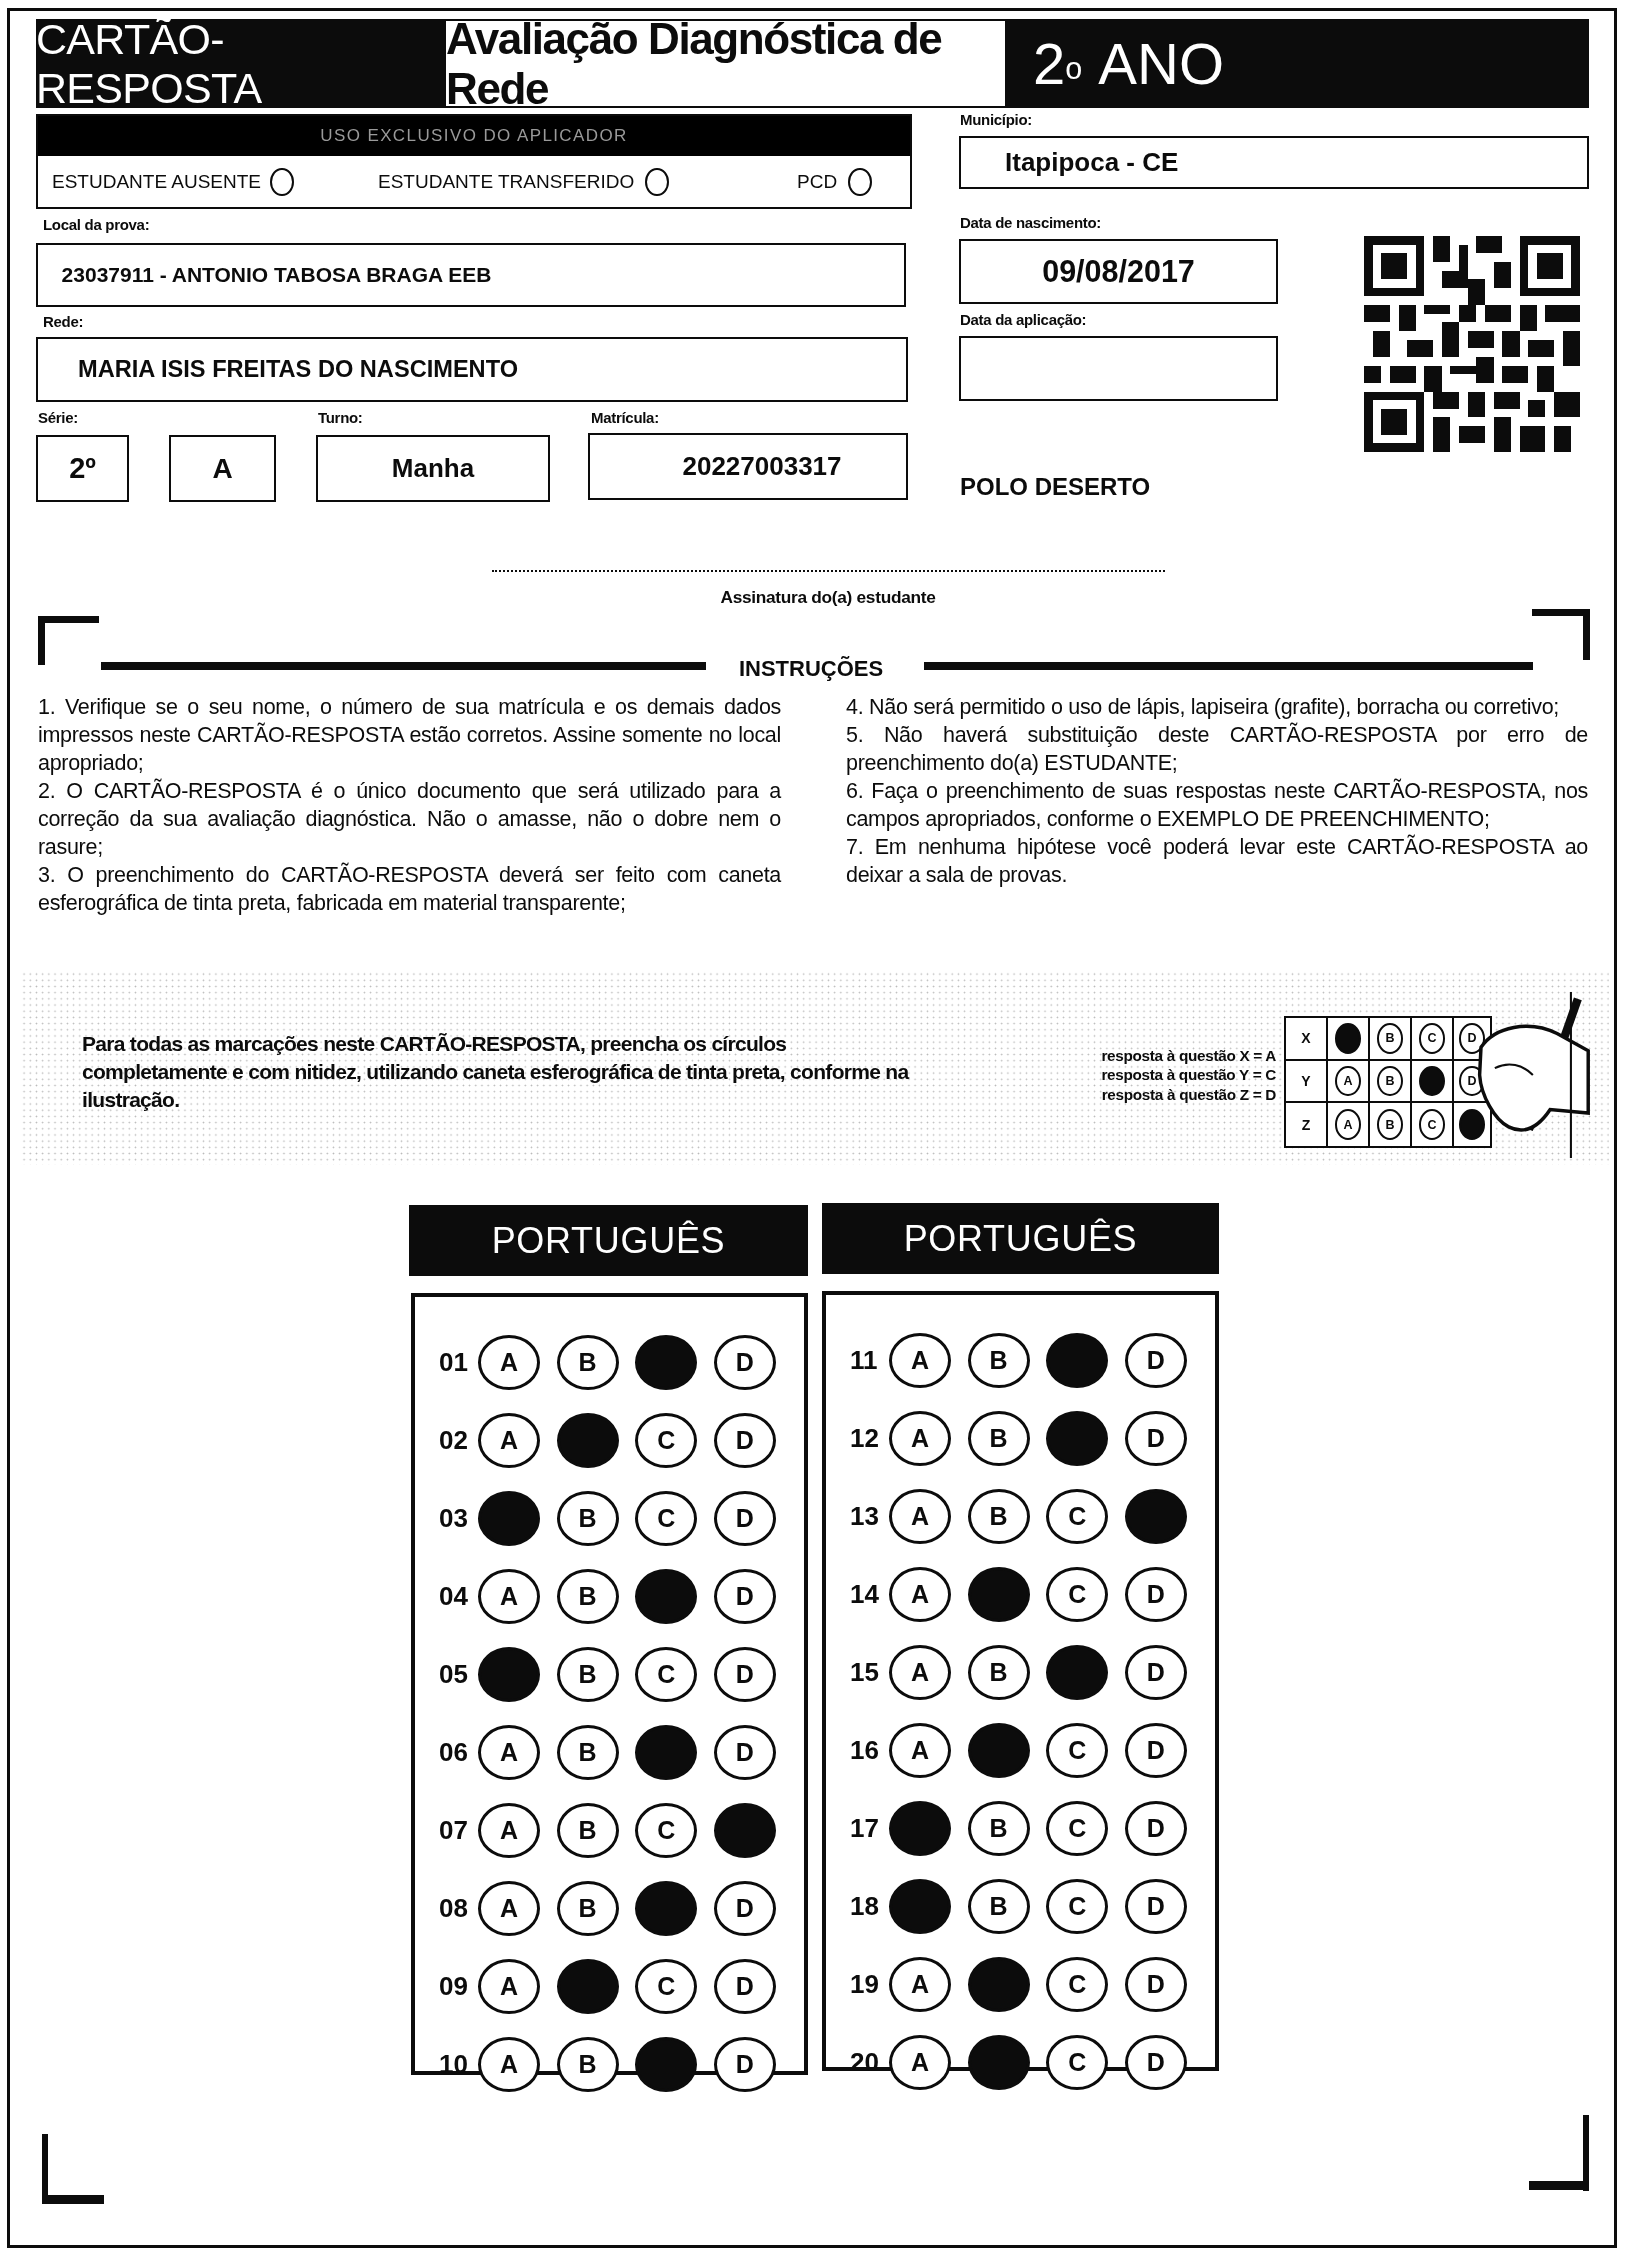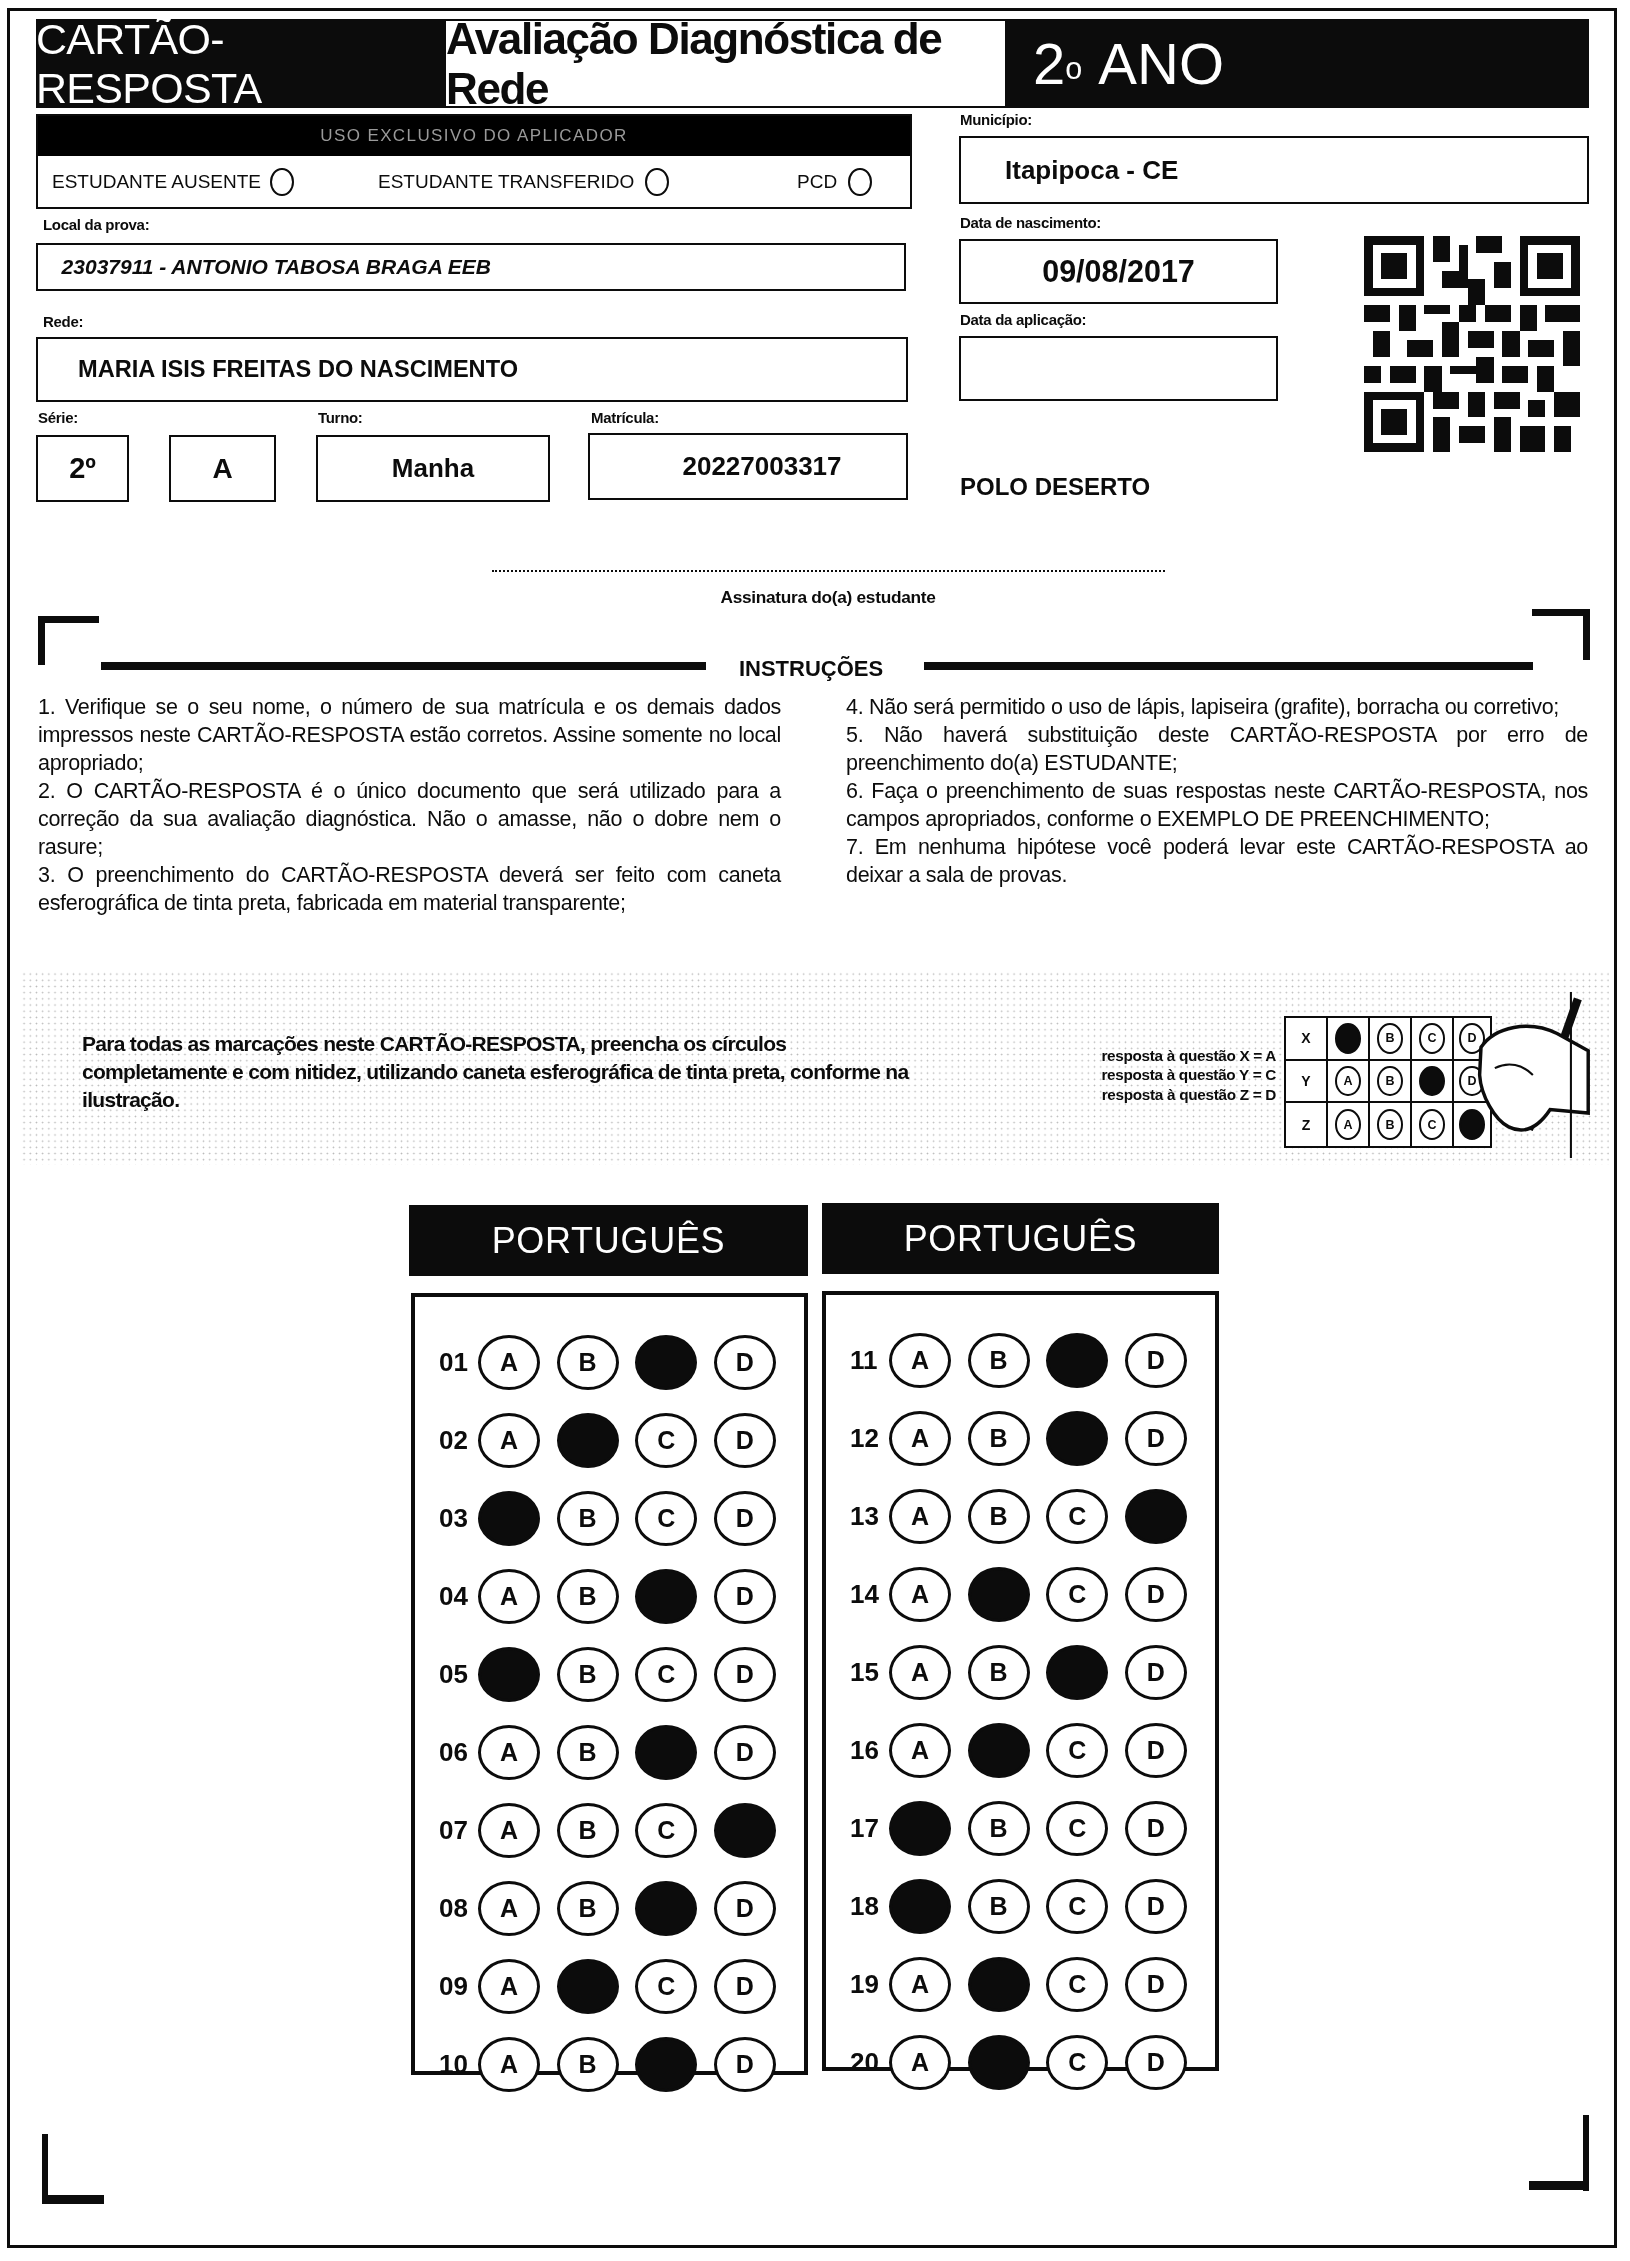--- a/index.html
+++ b/index.html
@@ -85,24 +85,24 @@
       <span class="bubble-sm"></span>
     </div>
     <div class="apl-item" style="left:759px;">
       <span>PCD</span>
       <span class="bubble-sm"></span>
     </div>
   </div>
 </div>
 
 <div class="abs lbl" style="left:960px; top:111px;">Município:</div>
-<div class="abs field" style="left:959px; top:136px; width:630px; height:68px; padding-left:44px; font-size:26px;">Itapipoca - CE</div>
+<div class="abs field" style="left:959px; top:136px; width:630px; height:53px; padding-left:44px; font-size:26px;">Itapipoca - CE</div>
 
 <div class="abs lbl" style="left:43px; top:216px;">Local da prova:</div>
-<div class="abs field" style="left:36px; top:243px; width:870px; height:48px; padding-left:23.6px; font-size:21px;font-style:italic;">23037911 - ANTONIO TABOSA BRAGA EEB</div>
+<div class="abs field" style="left:36px; top:243px; width:870px; height:64px; padding-left:23.6px; font-size:21px;">23037911 - ANTONIO TABOSA BRAGA EEB</div>
 
 <div class="abs lbl" style="left:43px; top:313px;">Rede:</div>
 <div class="abs field" style="left:36px; top:337px; width:872px; height:65px; padding-left:40px; font-size:23.6px; font-weight:bold;">MARIA ISIS FREITAS DO NASCIMENTO</div>
 
 <div class="abs lbl" style="left:38px; top:409px;">Série:</div>
 <div class="abs field" style="left:36px; top:435px; width:93px; height:67px; justify-content:center; font-size:29px;">2º</div>
 
 <div class="abs lbl" style="left:171px; top:409px;margin-top:24px;">Turma:</div>
 <div class="abs field" style="left:169px; top:435px; width:107px; height:67px; justify-content:center; font-size:28px;">A</div>
 

